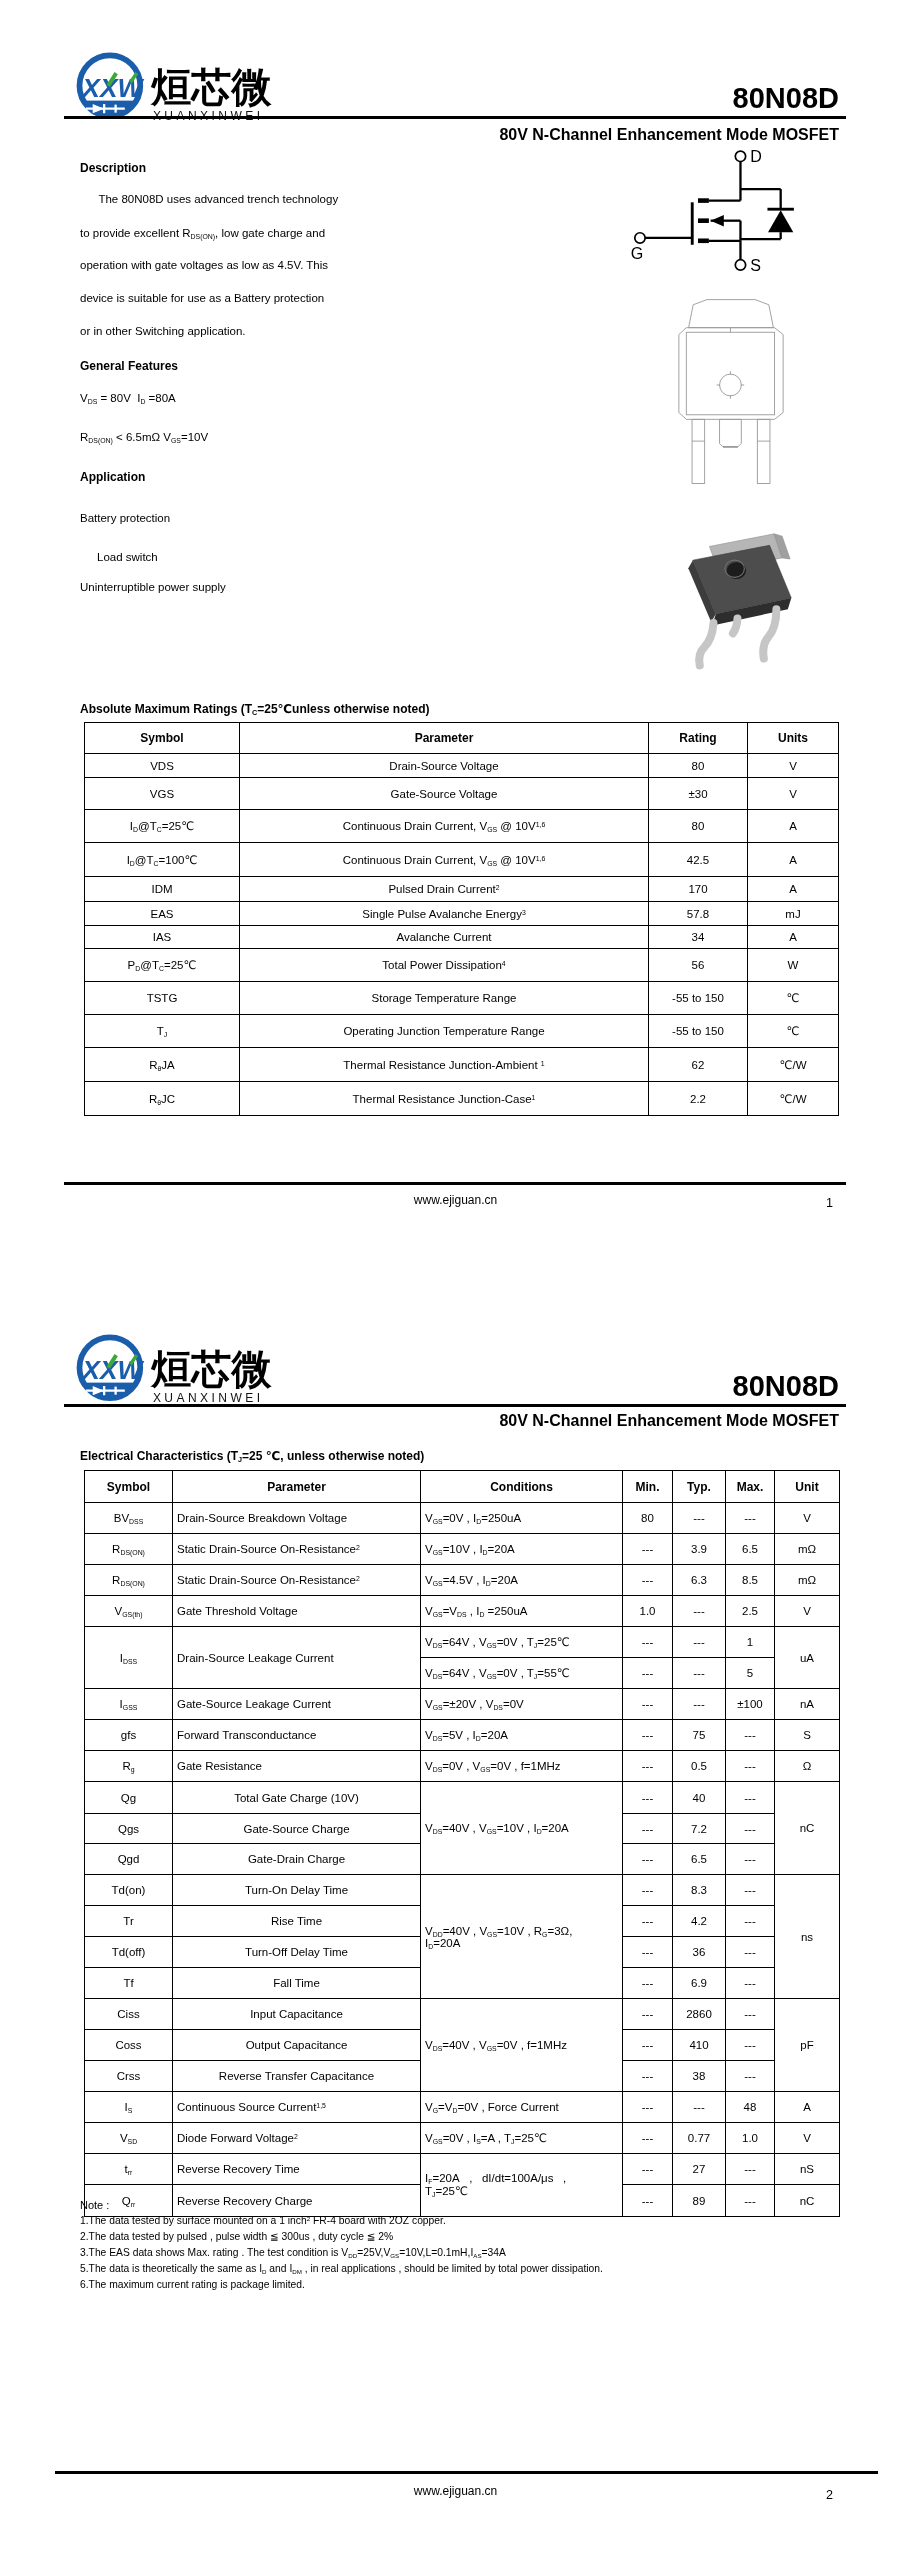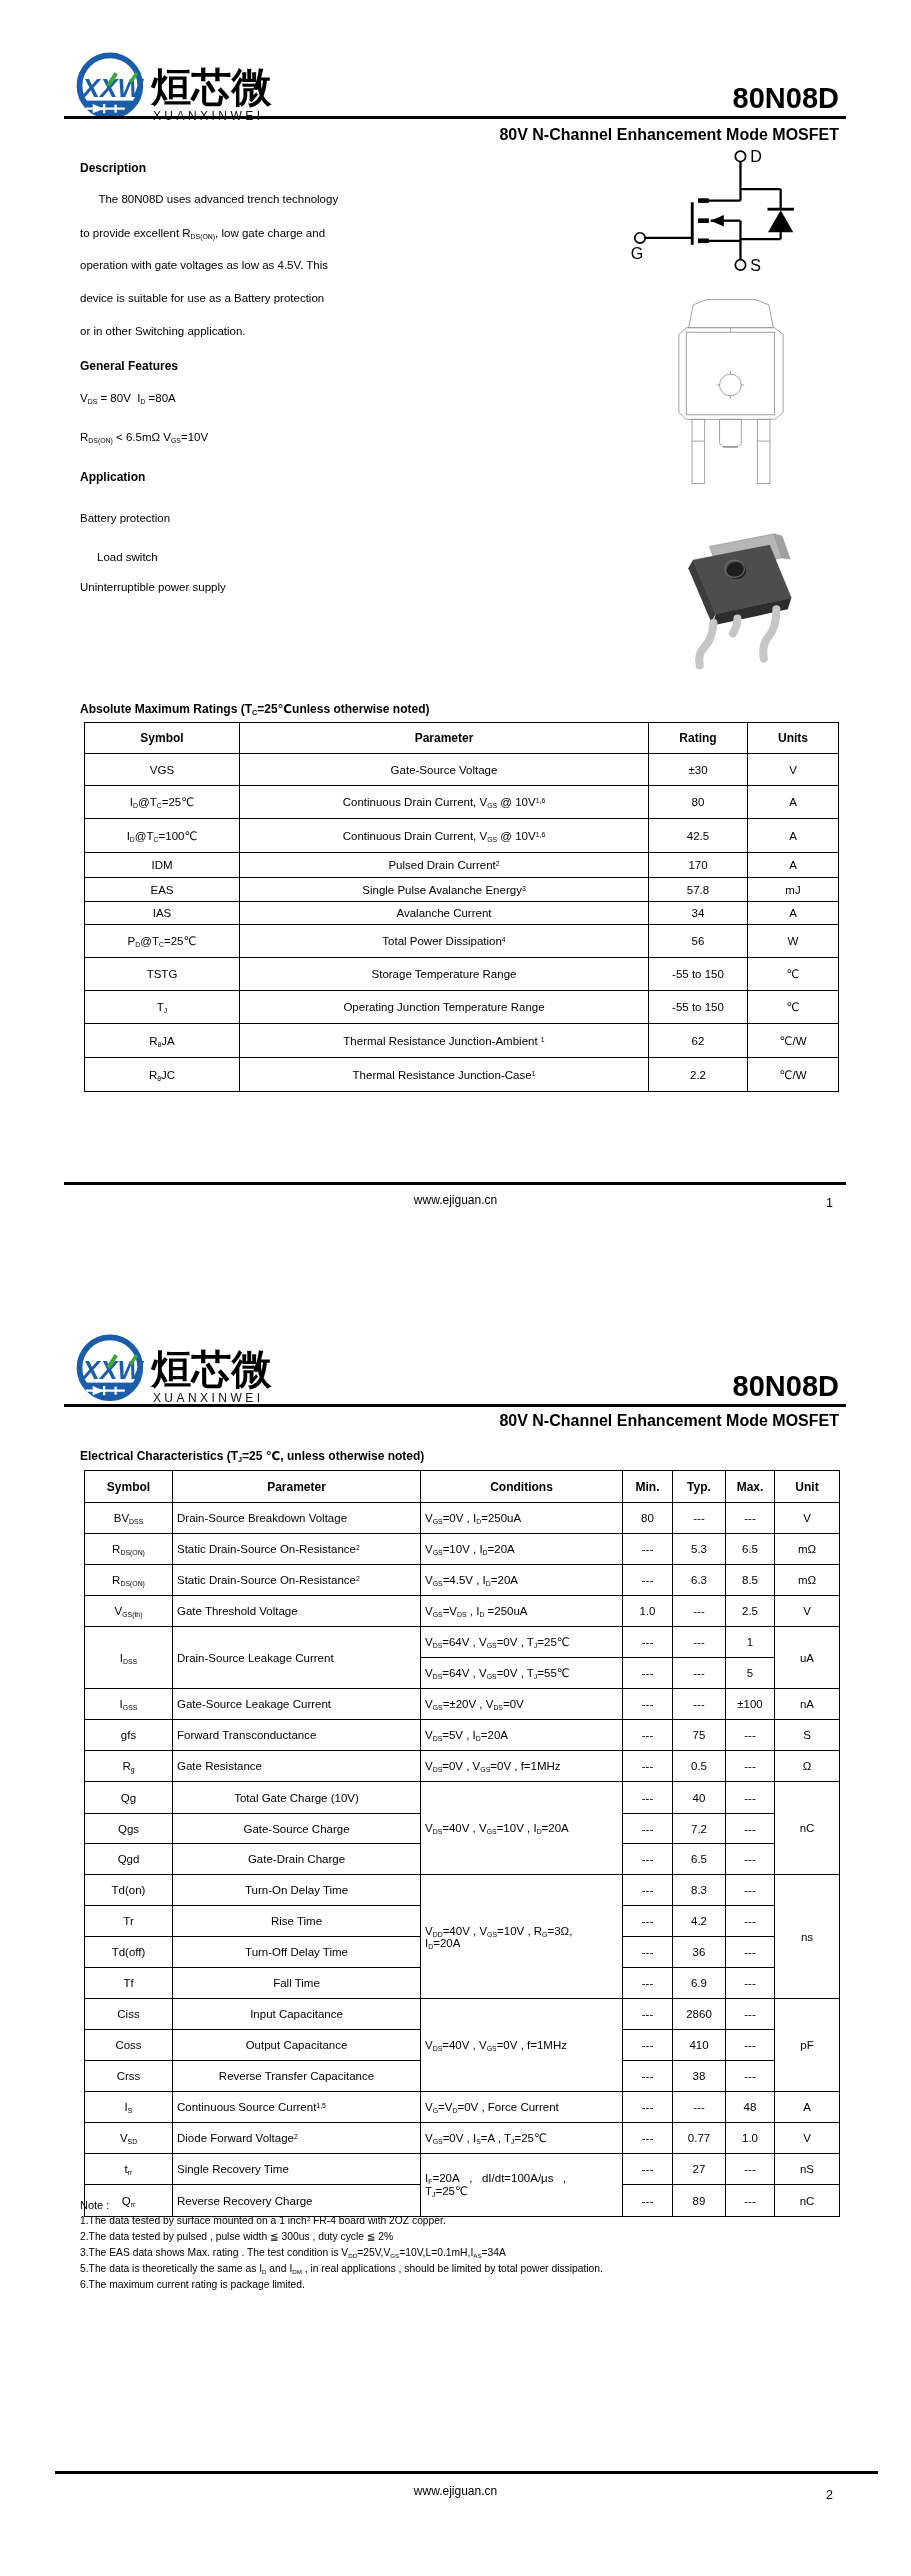--- a/index.html
+++ b/index.html
@@ -141,20 +141,26 @@
           <col style="width:91px">
         </colgroup>
         <tbody>
           <tr>
             <th style="height:30px">Symbol</th>
             <th style="height:30px">Parameter</th>
             <th style="height:30px">Rating</th>
             <th style="height:30px">Units</th>
           </tr>
           <tr>
+            <td style="height:23px">VDS</td>
+            <td style="height:23px">Drain-Source Voltage</td>
+            <td style="height:23px">80</td>
+            <td style="height:23px">V</td>
+          </tr>
+          <tr>
             <td style="height:31px">VGS</td>
             <td style="height:31px">Gate-Source Voltage</td>
             <td style="height:31px">±30</td>
             <td style="height:31px">V</td>
           </tr>
           <tr>
             <td style="height:32px">I<sub>D</sub>@T<sub>C</sub>=25℃</td>
             <td style="height:32px">Continuous Drain Current, V<sub>GS</sub> @ 10V<sup>1,6</sup></td>
             <td style="height:32px">80</td>
             <td style="height:32px">A</td>
@@ -271,21 +277,21 @@
             <td style="height:30px">80</td>
             <td style="height:30px">---</td>
             <td style="height:30px">---</td>
             <td style="height:30px">V</td>
           </tr>
           <tr>
             <td style="height:30px">R<sub>DS(ON)</sub></td>
             <td class="al" style="height:30px">Static Drain-Source On-Resistance<sup>2</sup></td>
             <td class="al" style="height:30px">V<sub>GS</sub>=10V , I<sub>D</sub>=20A</td>
             <td style="height:30px">---</td>
-            <td style="height:30px">5.3</td>
+            <td style="height:30px">3.9</td>
             <td style="height:30px">6.5</td>
             <td style="height:30px">mΩ</td>
           </tr>
           <tr>
             <td style="height:30px">R<sub>DS(ON)</sub></td>
             <td class="al" style="height:30px">Static Drain-Source On-Resistance<sup>2</sup></td>
             <td class="al" style="height:30px">V<sub>GS</sub>=4.5V , I<sub>D</sub>=20A</td>
             <td style="height:30px">---</td>
             <td style="height:30px">6.3</td>
             <td style="height:30px">8.5</td>
@@ -431,21 +437,21 @@
             <td style="height:30px">V<sub>SD</sub></td>
             <td class="al" style="height:30px">Diode Forward Voltage<sup>2</sup></td>
             <td class="al" style="height:30px">V<sub>GS</sub>=0V , I<sub>S</sub>=A , T<sub>J</sub>=25℃</td>
             <td style="height:30px">---</td>
             <td style="height:30px">0.77</td>
             <td style="height:30px">1.0</td>
             <td style="height:30px">V</td>
           </tr>
           <tr>
             <td style="height:30px">t<sub>rr</sub></td>
-            <td class="al" style="height:30px">Single Recovery Time</td>
+            <td class="al" style="height:30px">Reverse Recovery Time</td>
             <td rowspan="2" class="al" style="height:30px">I<sub>F</sub>=20A&nbsp;&nbsp;&nbsp;,&nbsp;&nbsp;&nbsp;dI/dt=100A/μs&nbsp;&nbsp;&nbsp;,<br>T<sub>J</sub>=25℃</td>
             <td style="height:30px">---</td>
             <td style="height:30px">27</td>
             <td style="height:30px">---</td>
             <td style="height:30px">nS</td>
           </tr>
           <tr>
             <td style="height:31px">Q<sub>rr</sub></td>
             <td class="al" style="height:31px">Reverse Recovery Charge</td>
             <td style="height:31px">---</td>

